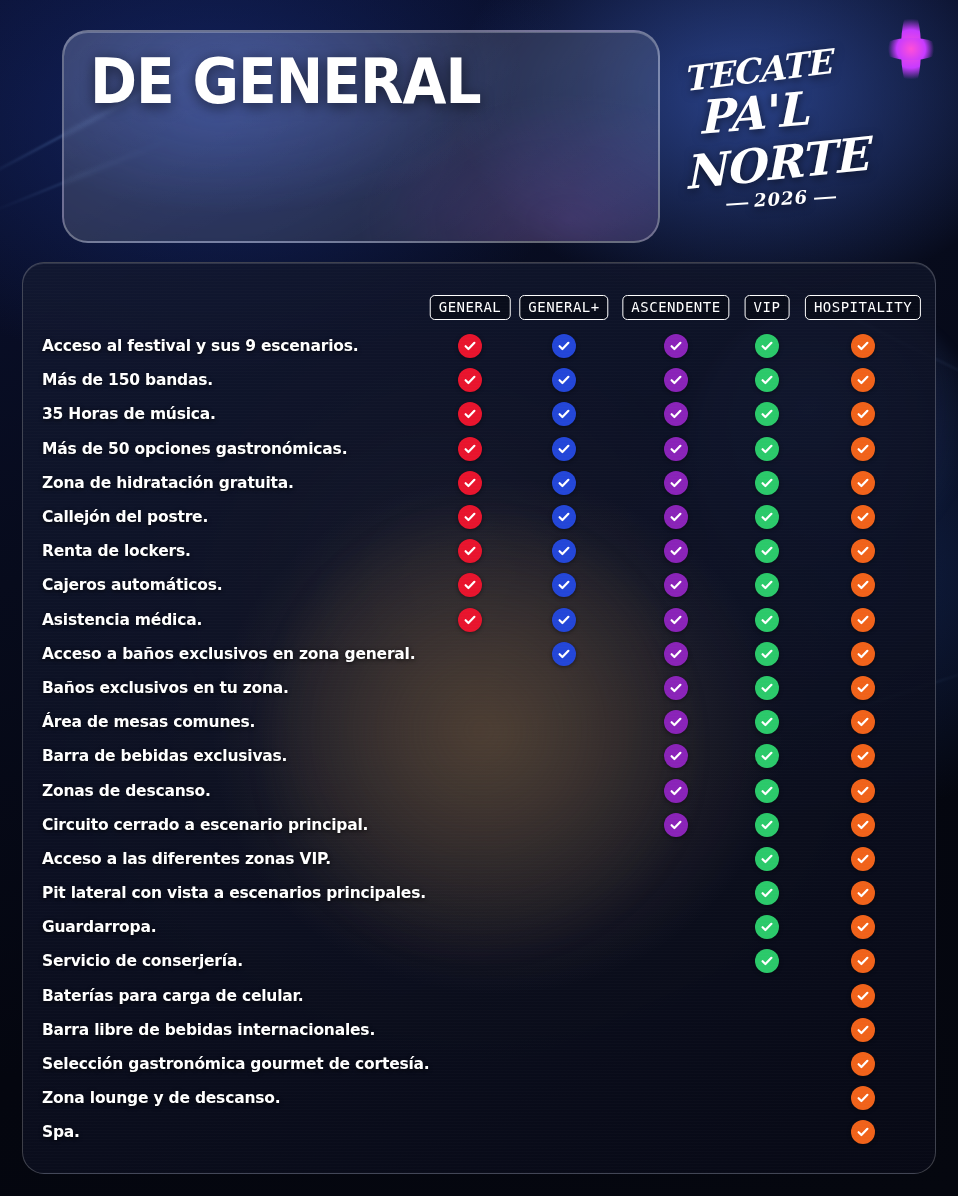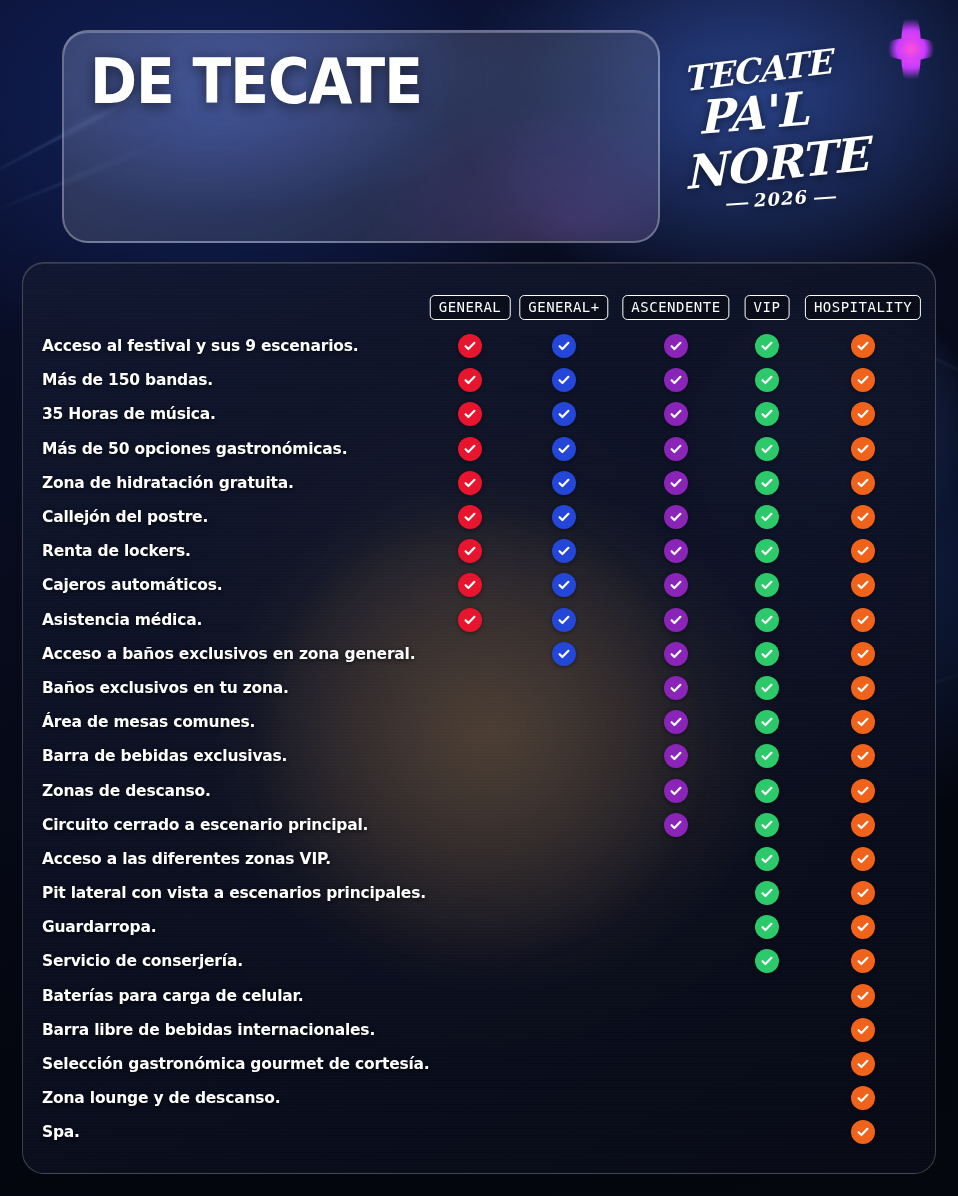--- a/index.html
+++ b/index.html
@@ -233,21 +233,21 @@
   <div class="bg-streak s2"></div>
   <div class="bg-streak s3"></div>
   <div class="bg-streak s4"></div>
   <div class="bg-glow-orb"></div>
   <div class="center-glow"></div>
 </div>
 
 <div class="header">
   <div class="title-plate"></div>
   <div class="title-text">
-    <span class="l">DE TECATE</span>
+    <span class="l">DE GENERAL</span>
   </div>
 
   <div class="logo">
     <span class="lw lw1">TECATE</span>
     <span class="lw lw2">PA'L</span>
     <span class="lw lw3">NORTE</span>
     <span class="lw lw4">2026</span>
   </div>
   <div class="spark"></div>
 </div>

